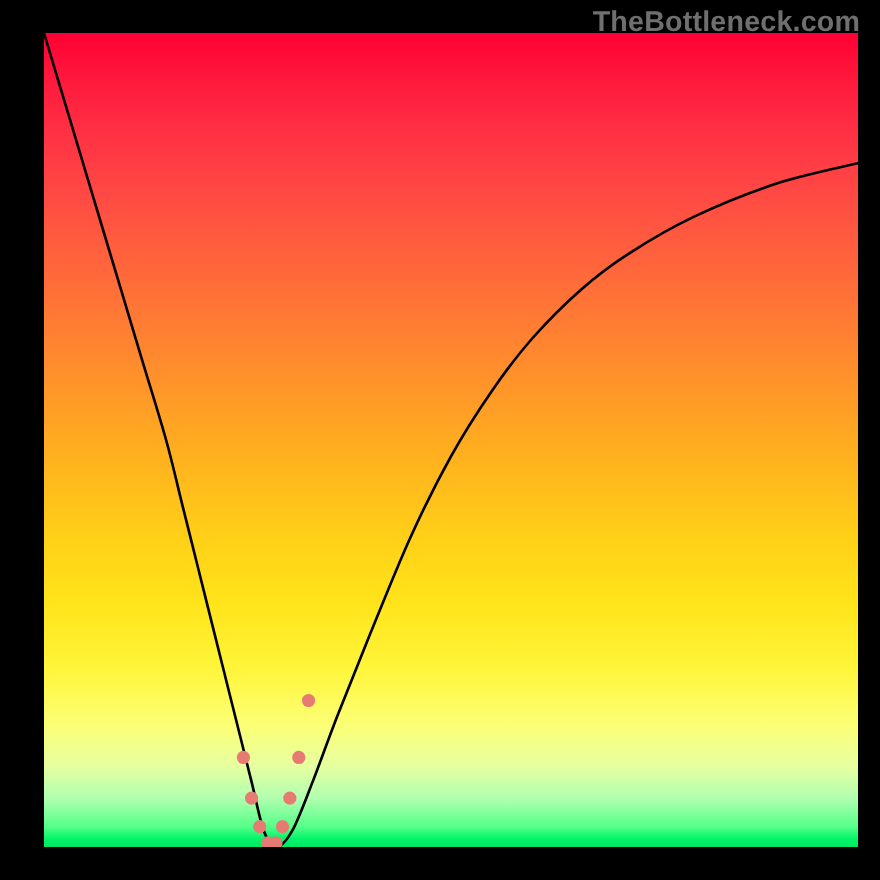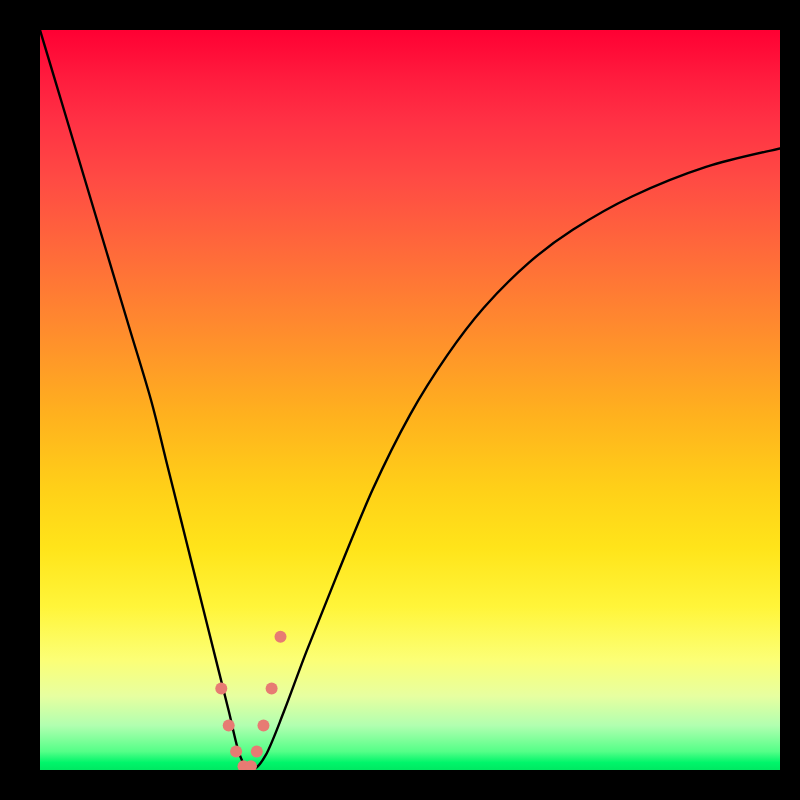--- a/index.html
+++ b/index.html
@@ -63,20 +63,21 @@
     left: 0; top: 0;
     width: 740px;
     height: 740px;
   }
 </style>
 </head>
 <body>
 
 <div class="frame">
 
+  <div class="watermark">TheBottleneck.com</div>
 
   <div class="plot">
     <div class="gradient"></div>
     <svg class="curve" viewBox="0 0 740 740" preserveAspectRatio="none">
       <path id="curve-path" fill="none" stroke="#000" stroke-width="2.4" stroke-linecap="round" d="M 0.00 0.00 C 3.70 12.33, 14.80 49.33, 22.20 74.00 C 29.60 98.67, 37.00 123.33, 44.40 148.00 C 51.80 172.67, 59.20 197.33, 66.60 222.00 C 74.00 246.67, 81.40 271.33, 88.80 296.00 C 96.20 320.67, 104.83 347.80, 111.00 370.00 C 117.17 392.20, 120.87 409.47, 125.80 429.20 C 130.73 448.93, 135.67 468.67, 140.60 488.40 C 145.53 508.13, 151.08 530.33, 155.40 547.60 C 159.72 564.87, 162.80 577.20, 166.50 592.00 C 170.20 606.80, 173.90 621.60, 177.60 636.40 C 181.30 651.20, 185.00 666.00, 188.70 680.80 C 192.40 695.60, 196.10 715.33, 199.80 725.20 C 203.50 735.07, 206.58 740.00, 210.90 740.00 C 215.22 740.00, 220.15 735.07, 225.70 725.20 C 231.25 715.33, 237.42 698.07, 244.20 680.80 C 250.98 663.53, 257.77 643.80, 266.40 621.60 C 275.03 599.40, 284.90 574.73, 296.00 547.60 C 307.10 520.47, 320.67 485.93, 333.00 458.80 C 345.33 431.67, 357.67 407.00, 370.00 384.80 C 382.33 362.60, 394.67 343.48, 407.00 325.60 C 419.33 307.72, 430.43 292.92, 444.00 277.50 C 457.57 262.08, 473.60 246.05, 488.40 233.10 C 503.20 220.15, 515.53 210.90, 532.80 199.80 C 550.07 188.70, 569.80 176.98, 592.00 166.50 C 614.20 156.02, 641.33 144.92, 666.00 136.90 C 690.67 128.88, 727.67 121.48, 740.00 118.40"></path>
       <g id="markers">
           <circle cx="181.30" cy="658.60" r="6" fill="#e77b73"></circle>
           <circle cx="188.70" cy="695.60" r="6" fill="#e77b73"></circle>
           <circle cx="196.10" cy="721.50" r="6" fill="#e77b73"></circle>
           <circle cx="203.50" cy="736.30" r="6" fill="#e77b73"></circle>

